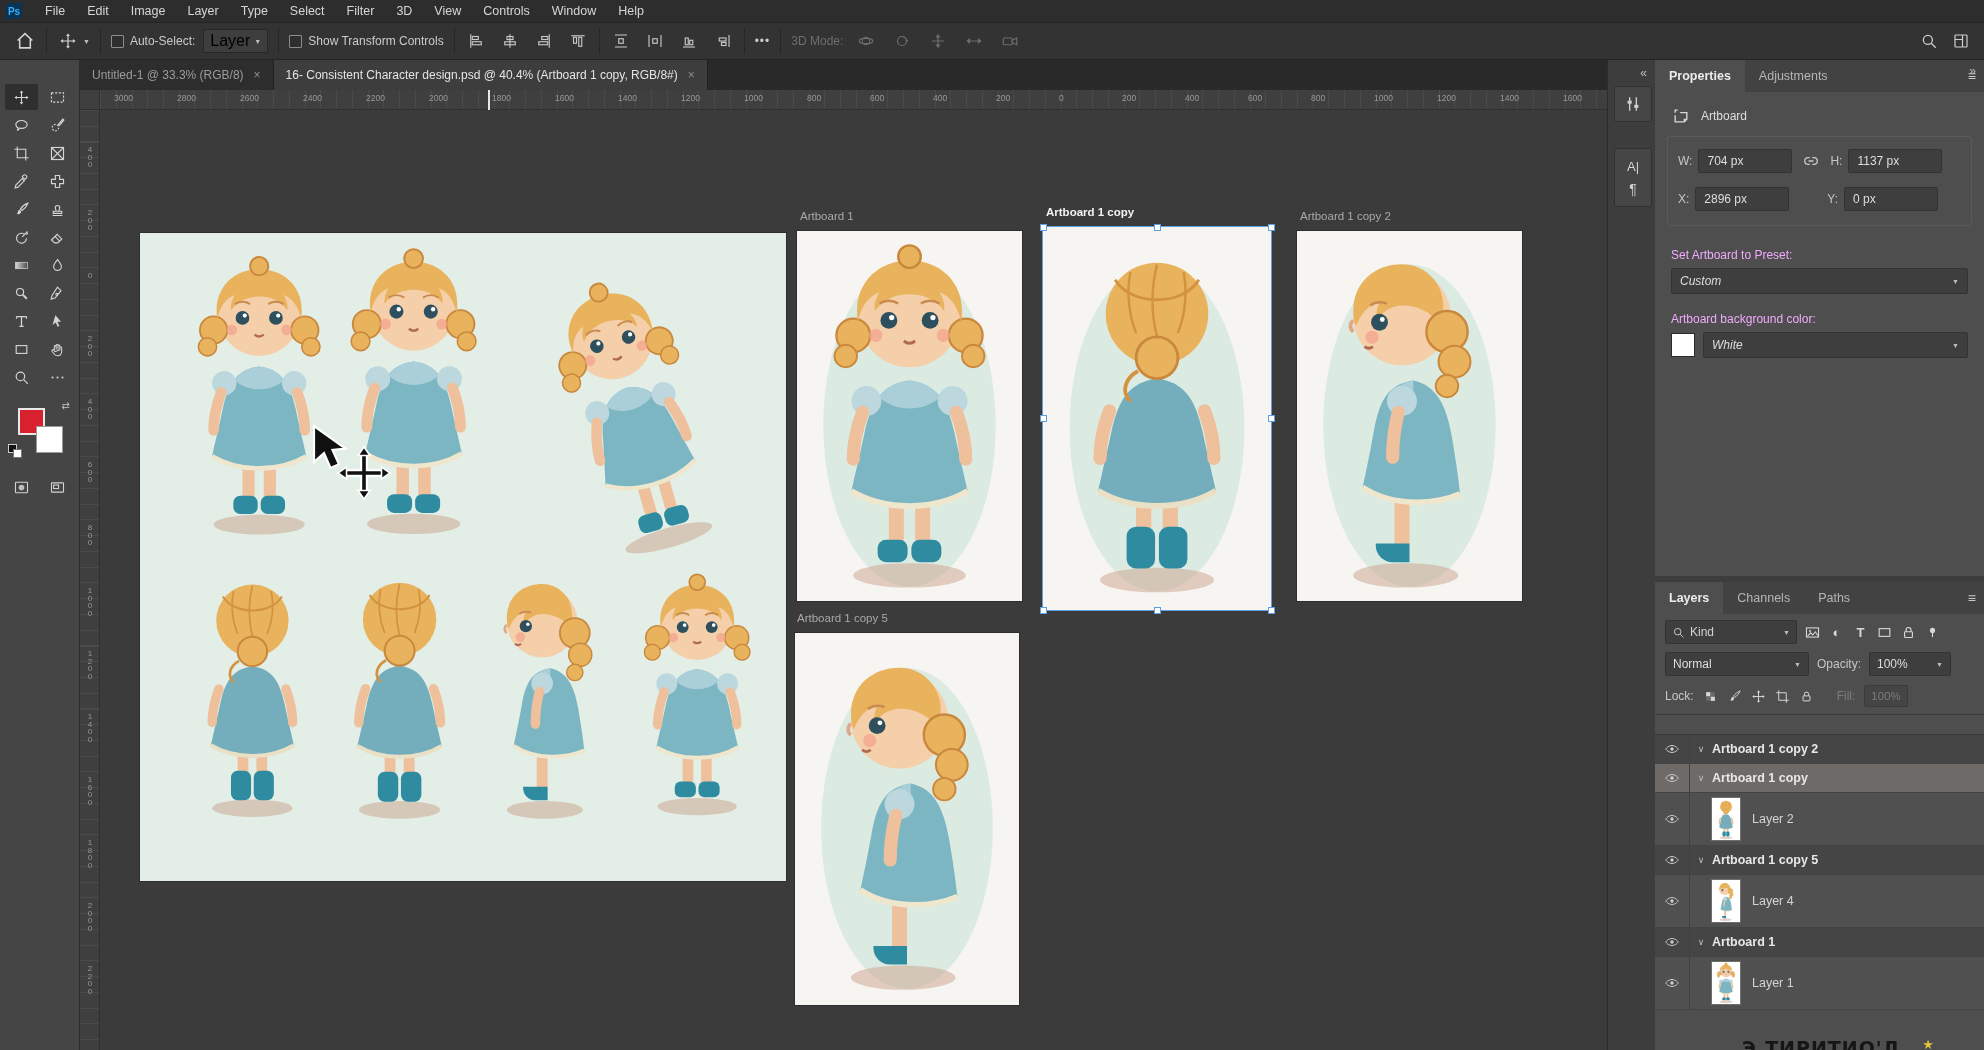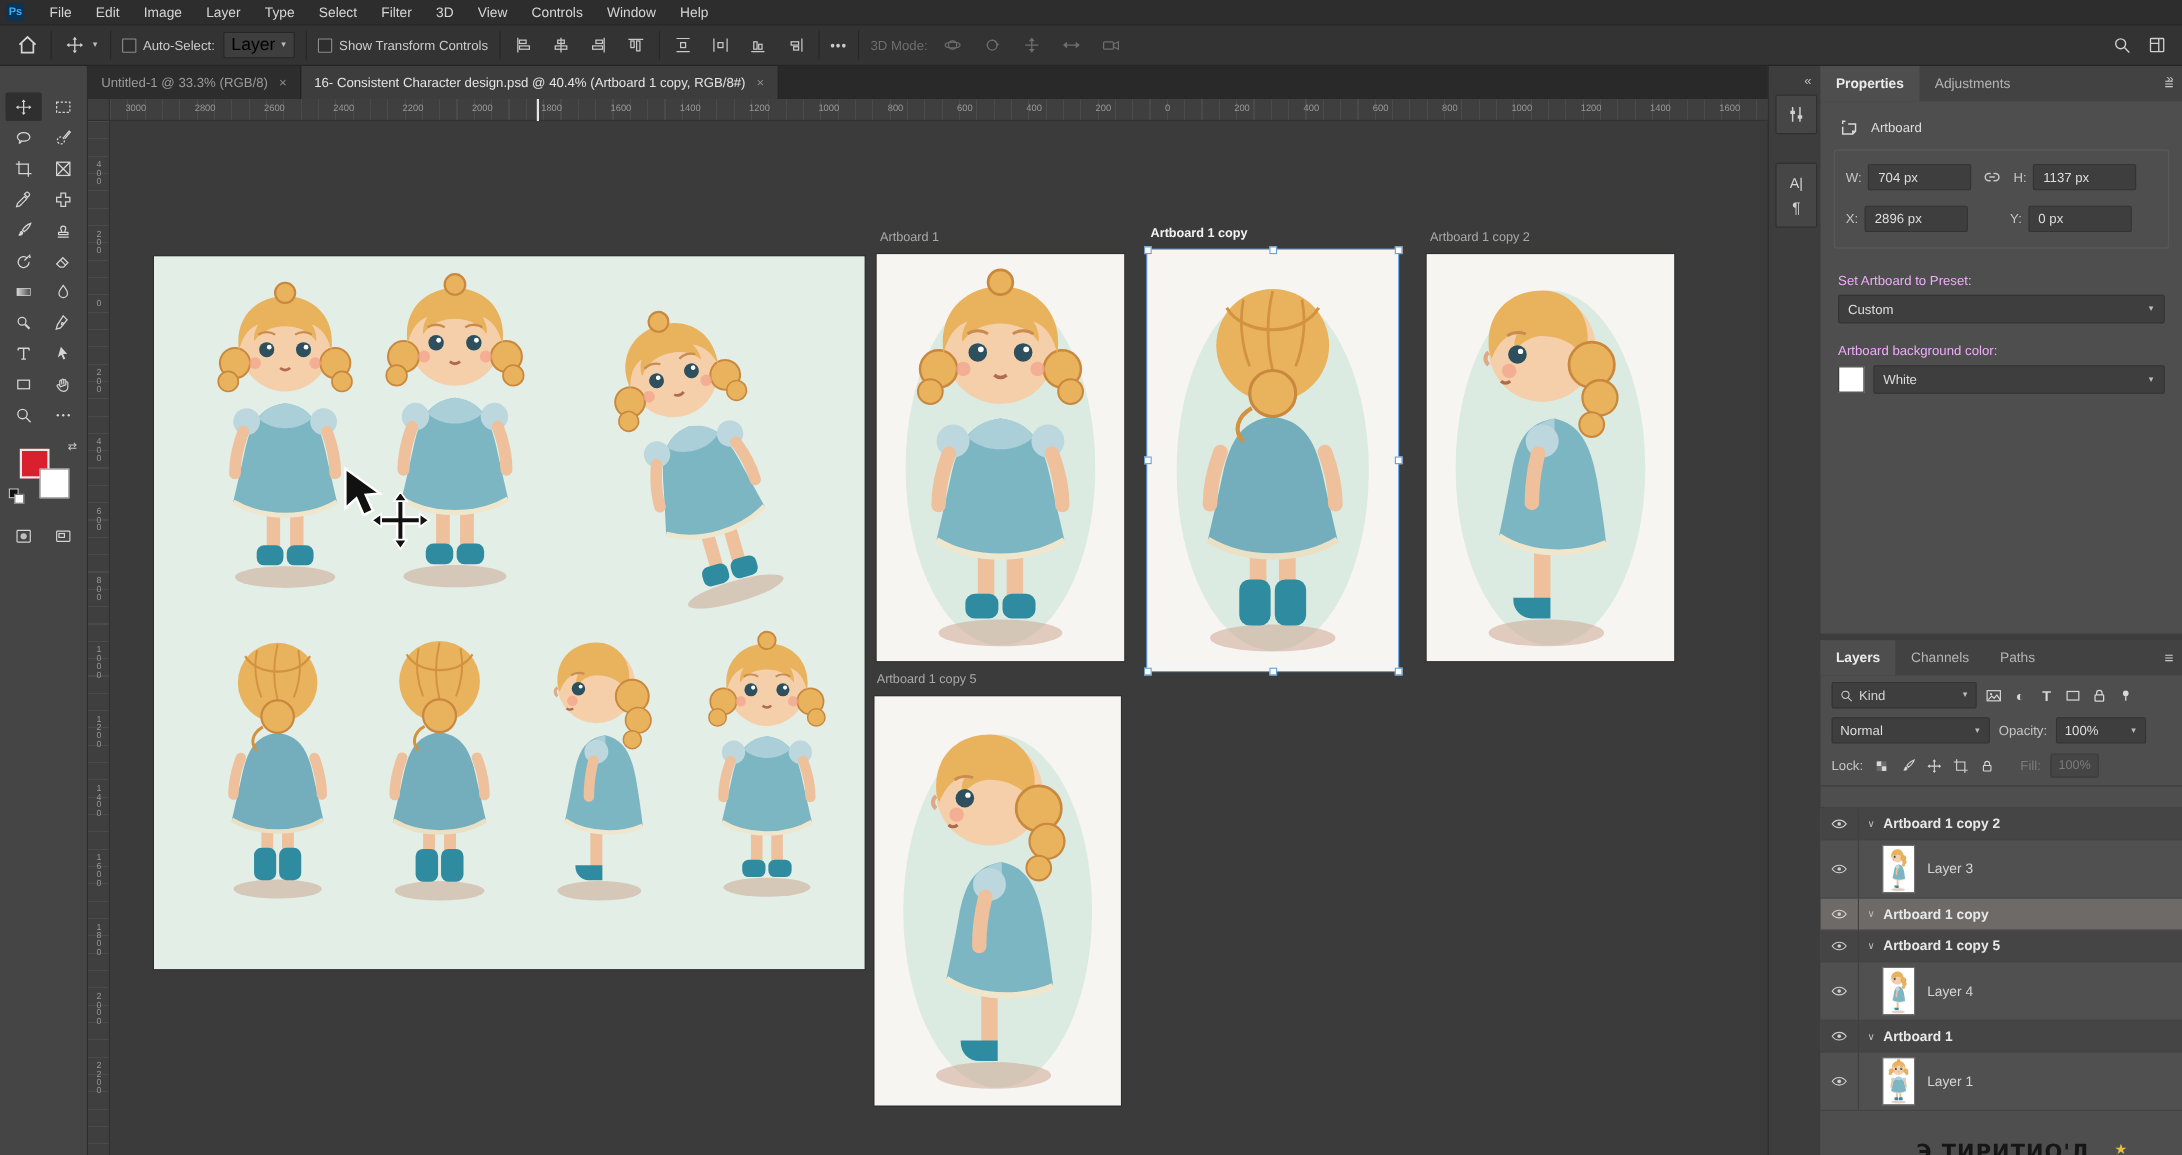--- a/index.html
+++ b/index.html
@@ -76,21 +76,21 @@
   .pgroup{position:absolute;left:0;width:329px;background:#4e4e4e;}
   .ptabs{height:32px;background:#424242;display:flex;align-items:flex-end;position:relative;}
   .ptab{height:32px;display:flex;align-items:center;padding:0 14px;font-size:12.5px;color:#b5b5b5;}
   .ptab.active{background:#4e4e4e;color:#ececec;font-weight:bold;}
   .pmenu{position:absolute;right:8px;top:8px;color:#c9c9c9;font-size:14px;}
   .collapse-r{position:absolute;top:-17px;right:6px;color:#bdbdbd;font-size:12px;}
   .prop-row{display:flex;align-items:center;padding:0 16px;color:#c6c6c6;font-size:12px;}
   .field{background:#3e3e3e;border:1px solid #333;border-radius:2px;height:22px;display:flex;align-items:center;padding:0 8px;color:#dedede;font-size:12px;}
   .group-box{margin:10px 12px 0 12px;border:1px solid #5a5a5a;border-radius:3px;padding:12px 6px 14px 6px;}
   .plabel{color:#f0abfc;font-size:12px;padding:0 16px;}
-  .pdrop{margin:6px 16px 0 16px;background:#3e3e3e;border:1px solid #333;border-radius:2px;height:24px;display:flex;align-items:center;padding:0 8px;color:#dedede;font-size:12px;}
+  .pdrop{margin:6px 16px 0 16px;background:#3e3e3e;border:1px solid #333;border-radius:2px;height:24px;display:flex;align-items:center;padding:0 8px;color:#dedede;font-size:12px;font-style:italic;}
   .pdrop .caret{margin-left:auto;}
   .swatch-white{width:22px;height:22px;background:#fff;border:1px solid #2b2b2b;flex:none;}
 
   
   .filter-row{display:flex;align-items:center;padding:6px 10px 4px 10px;gap:7px;}
   .kind-box{display:flex;align-items:center;background:#3e3e3e;border:1px solid #333;border-radius:2px;height:22px;padding:0 6px;width:118px;color:#d2d2d2;font-size:12px;gap:5px;}
   .f-ico{width:17px;height:17px;color:#d8d8d8;display:flex;align-items:center;justify-content:center;font-size:13px;}
   .blend-row{display:flex;align-items:center;padding:4px 10px;gap:8px;color:#c6c6c6;font-size:12px;}
   .blend-drop{display:flex;align-items:center;background:#3e3e3e;border:1px solid #333;border-radius:2px;height:22px;padding:0 7px;width:128px;color:#dedede;}
   .blend-drop .caret,.op-drop .caret{margin-left:auto;}
@@ -957,41 +957,41 @@
       <div class="layers-list" id="layers-list">
           <div class="lrow art">
             <div class="eye-cell">
               <svg class="ico" viewBox="0 0 24 24">
                 <use href="#i-eye"></use>
               </svg>
             </div>
             <div class="chev">∨</div>
             <div class="lname">Artboard 1 copy 2</div>
           </div>
+          <div class="lrow art selected">
+            <div class="eye-cell">
+              <svg class="ico" viewBox="0 0 24 24">
+                <use href="#i-eye"></use>
+              </svg>
+            </div>
+            <div class="chev">∨</div>
+            <div class="lname">Artboard 1 copy</div>
+          </div>
           <div class="lrow lay">
             <div class="eye-cell">
               <svg class="ico" viewBox="0 0 24 24">
                 <use href="#i-eye"></use>
               </svg>
             </div>
             <div class="thumb">
               <svg viewBox="0 0 120 190">
-                <use href="#girl-side"></use>
+                <use href="#girl-back"></use>
               </svg>
             </div>
-            <div class="lname">Layer 3</div>
-          </div>
-          <div class="lrow art selected">
-            <div class="eye-cell">
-              <svg class="ico" viewBox="0 0 24 24">
-                <use href="#i-eye"></use>
-              </svg>
-            </div>
-            <div class="chev">∨</div>
-            <div class="lname">Artboard 1 copy</div>
+            <div class="lname">Layer 2</div>
           </div>
           <div class="lrow art">
             <div class="eye-cell">
               <svg class="ico" viewBox="0 0 24 24">
                 <use href="#i-eye"></use>
               </svg>
             </div>
             <div class="chev">∨</div>
             <div class="lname">Artboard 1 copy 5</div>
           </div>

